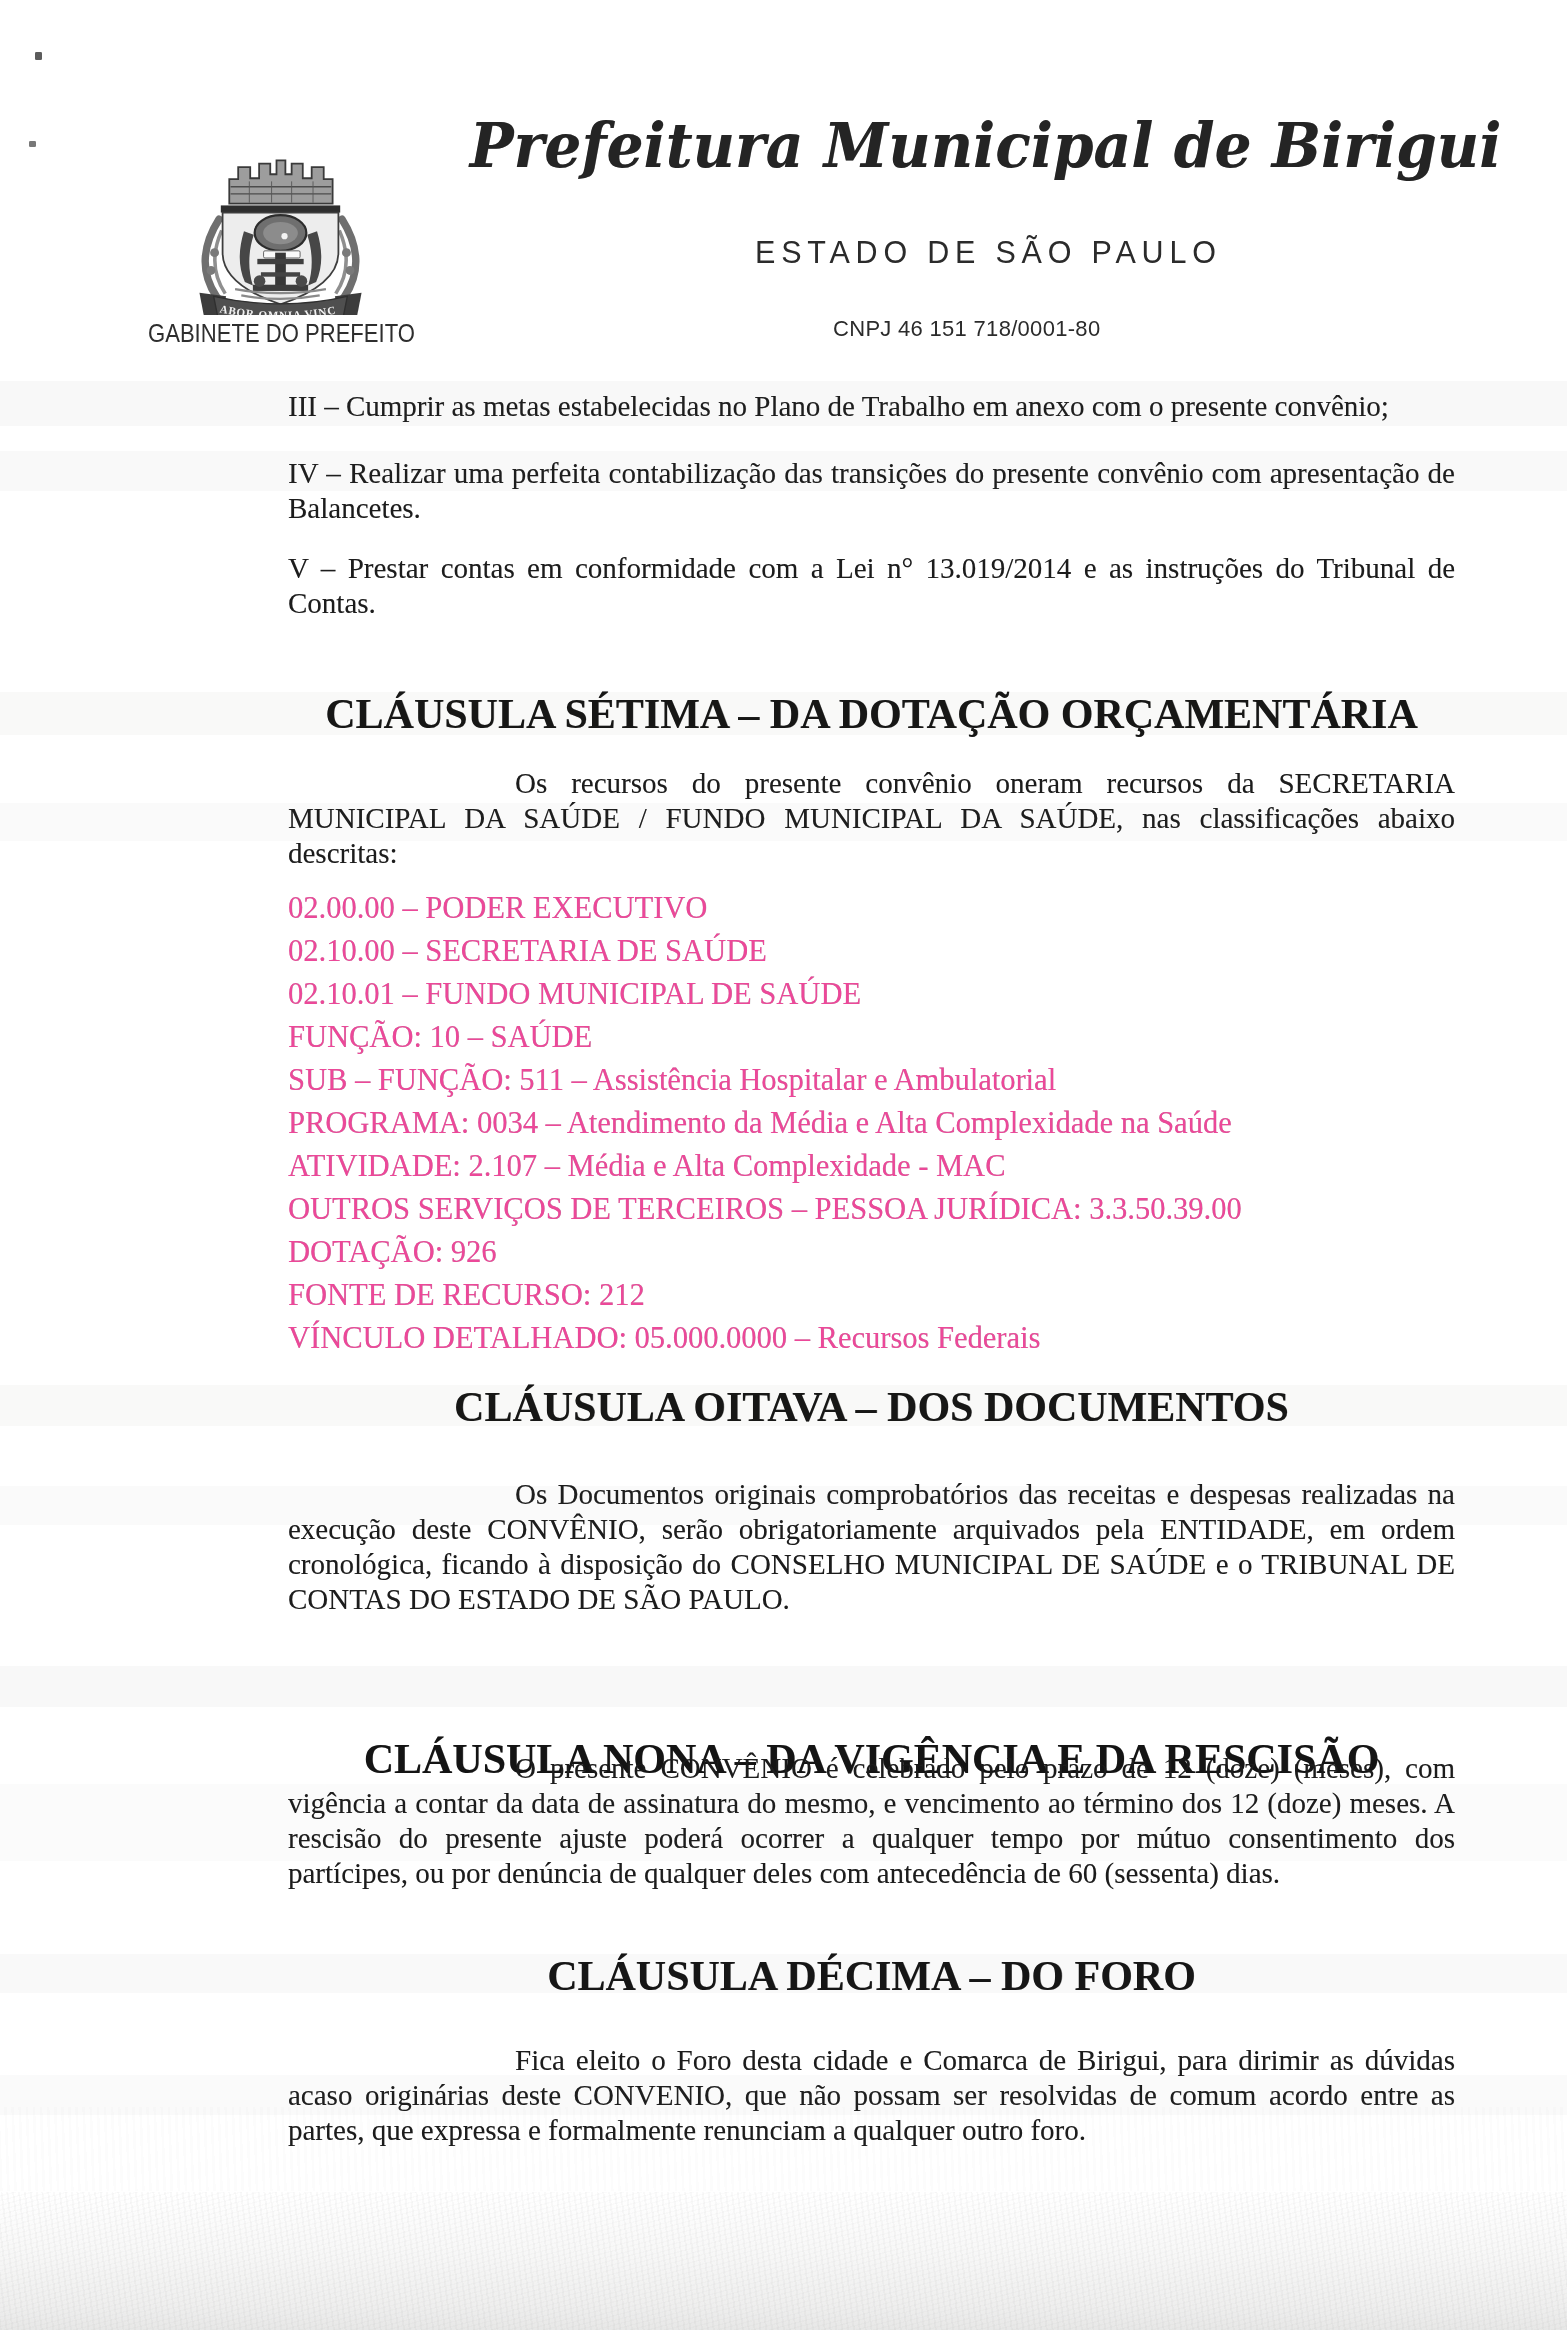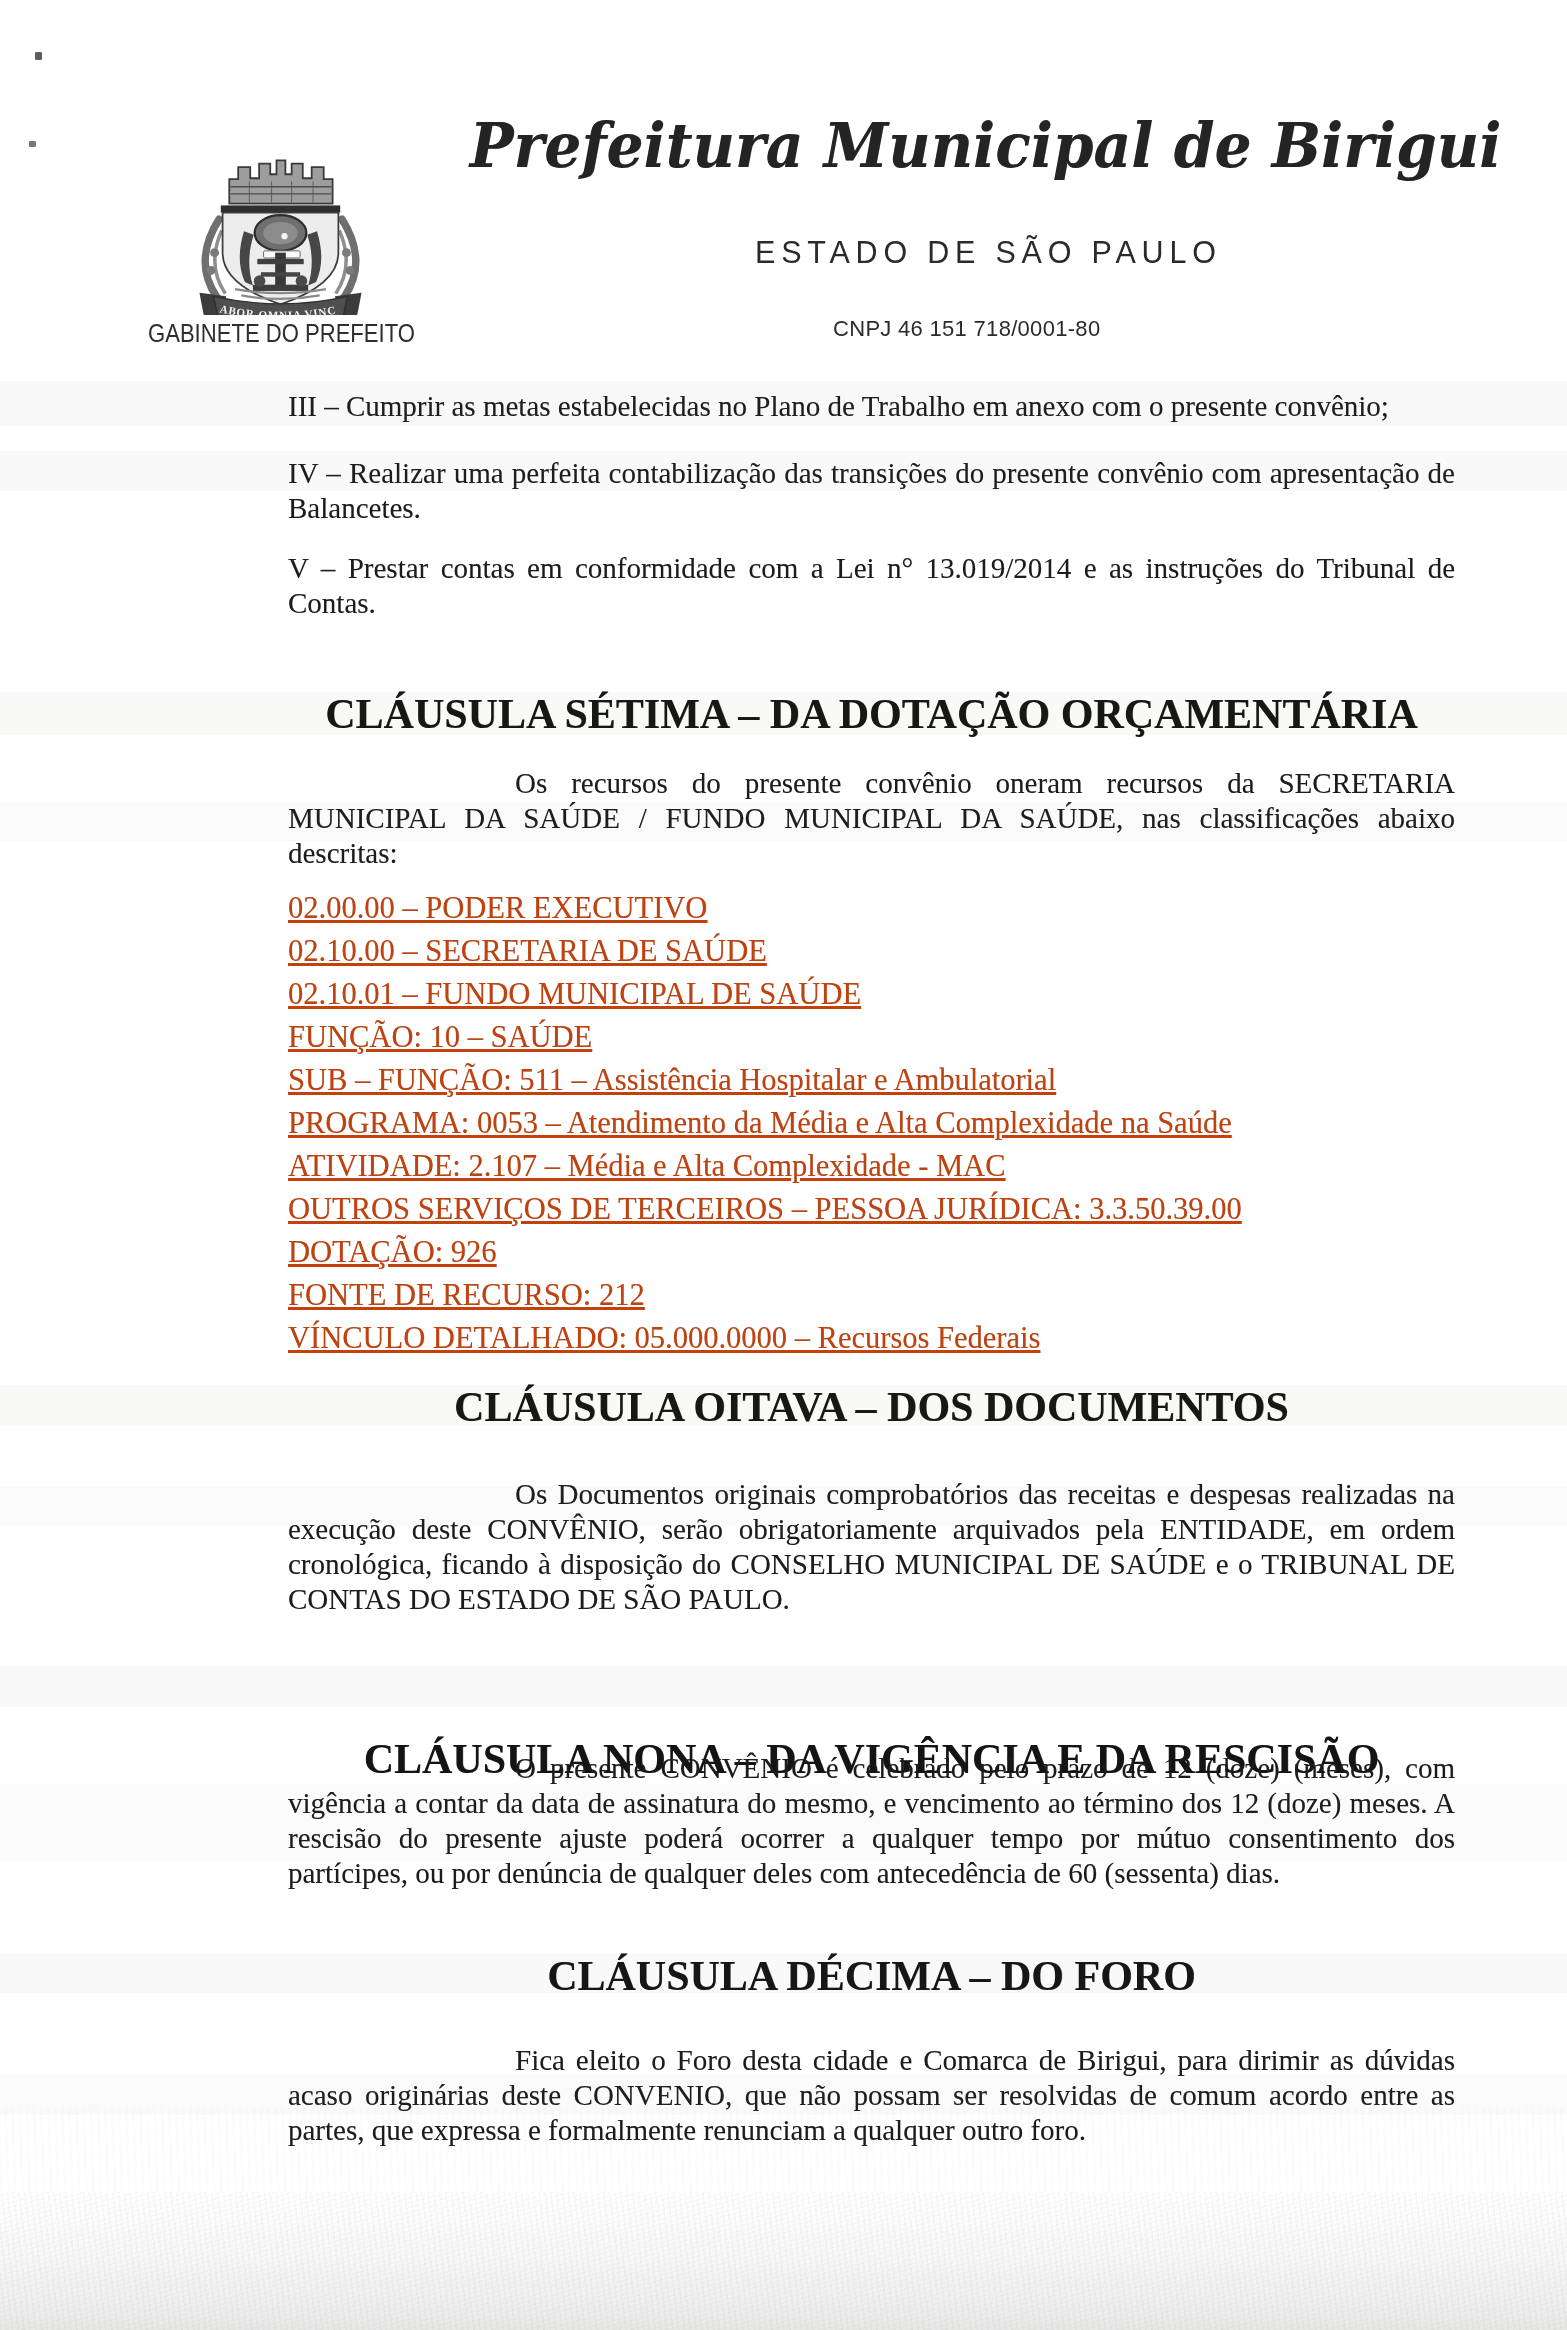--- a/index.html
+++ b/index.html
@@ -55,23 +55,22 @@
   .clause-heading{
     position:absolute;left:288px;width:1167px;
     text-align:center;
     font-size:42px;line-height:38px;font-weight:bold;
     color:#141414;
     text-shadow:0.3px 0 0 rgba(0,0,0,0.35);
     white-space:nowrap;
   }
   .budget-list{
     position:absolute;left:288px;top:891px;width:1167px;
-    font-size:30.5px;color:#c2410c;
+    font-size:30.5px;color:#ec4899;
     text-shadow:0.2px 0 0 rgba(0,0,0,0.3);
-    text-decoration:underline;
   }
   .budget-line{height:43px;white-space:nowrap;}
   
   .speck{position:absolute;background:#3f3f3f;border-radius:1.3px;}
   .speck-1{left:35px;top:52px;width:7.1px;height:8.4px;opacity:.85;}
   .speck-2{left:28.5px;top:141px;width:7.8px;height:5.8px;opacity:.7;}
   .scanband{position:absolute;left:0;width:1568px;pointer-events:none;}
   .bottom-shade{
     position:absolute;left:0;top:2192px;width:1568px;height:139px;
     background:
@@ -164,21 +163,21 @@
 
   <div class="clause-heading" style="top:695px;">CLÁUSULA SÉTIMA – DA DOTAÇÃO ORÇAMENTÁRIA</div>
   <div class="para indent" style="top:766px;">Os recursos do presente convênio oneram recursos da SECRETARIA MUNICIPAL DA SAÚDE / FUNDO MUNICIPAL DA SAÚDE, nas classificações abaixo descritas:</div>
 
   <div class="budget-list">
     <div class="budget-line">02.00.00 – PODER EXECUTIVO</div>
     <div class="budget-line">02.10.00 – SECRETARIA DE SAÚDE</div>
     <div class="budget-line">02.10.01 – FUNDO MUNICIPAL DE SAÚDE</div>
     <div class="budget-line">FUNÇÃO: 10 – SAÚDE</div>
     <div class="budget-line">SUB – FUNÇÃO: 511 – Assistência Hospitalar e Ambulatorial</div>
-    <div class="budget-line">PROGRAMA: 0053 – Atendimento da Média e Alta Complexidade na Saúde</div>
+    <div class="budget-line">PROGRAMA: 0034 – Atendimento da Média e Alta Complexidade na Saúde</div>
     <div class="budget-line">ATIVIDADE: 2.107 – Média e Alta Complexidade - MAC</div>
     <div class="budget-line">OUTROS SERVIÇOS DE TERCEIROS – PESSOA JURÍDICA: 3.3.50.39.00</div>
     <div class="budget-line">DOTAÇÃO: 926</div>
     <div class="budget-line">FONTE DE RECURSO: 212</div>
     <div class="budget-line">VÍNCULO DETALHADO: 05.000.0000 – Recursos Federais</div>
   </div>
 
   <div class="clause-heading" style="top:1388px;">CLÁUSULA OITAVA – DOS DOCUMENTOS</div>
   <div class="para indent" style="top:1453px;margin-top:24px;">Os Documentos originais comprobatórios das receitas e despesas realizadas na execução deste CONVÊNIO, serão obrigatoriamente arquivados pela ENTIDADE, em ordem cronológica, ficando à disposição do CONSELHO MUNICIPAL DE SAÚDE e o TRIBUNAL DE CONTAS DO ESTADO DE SÃO PAULO.</div>
 

